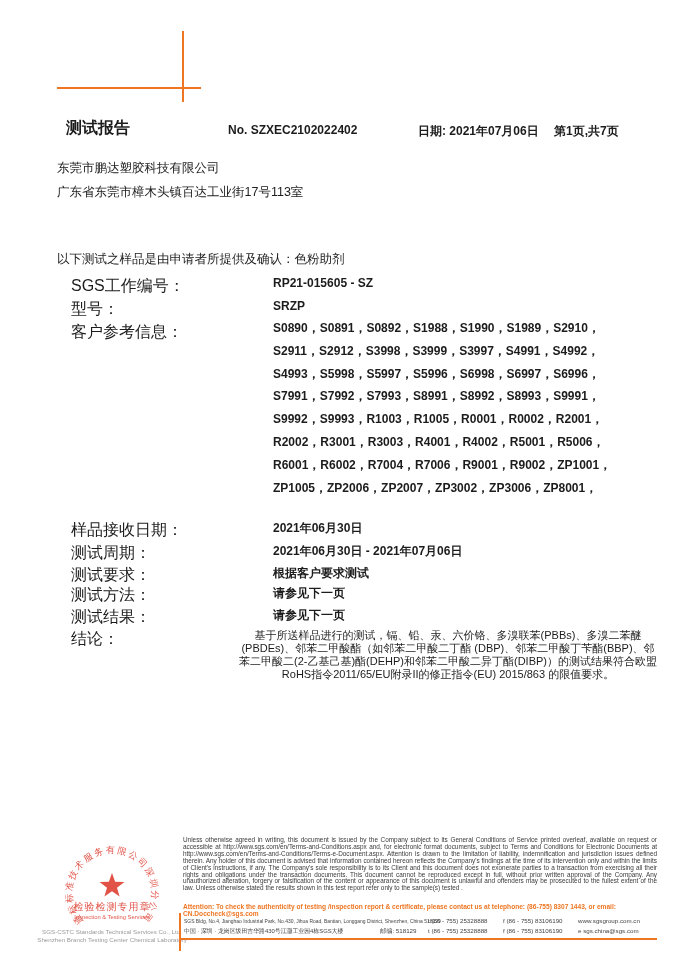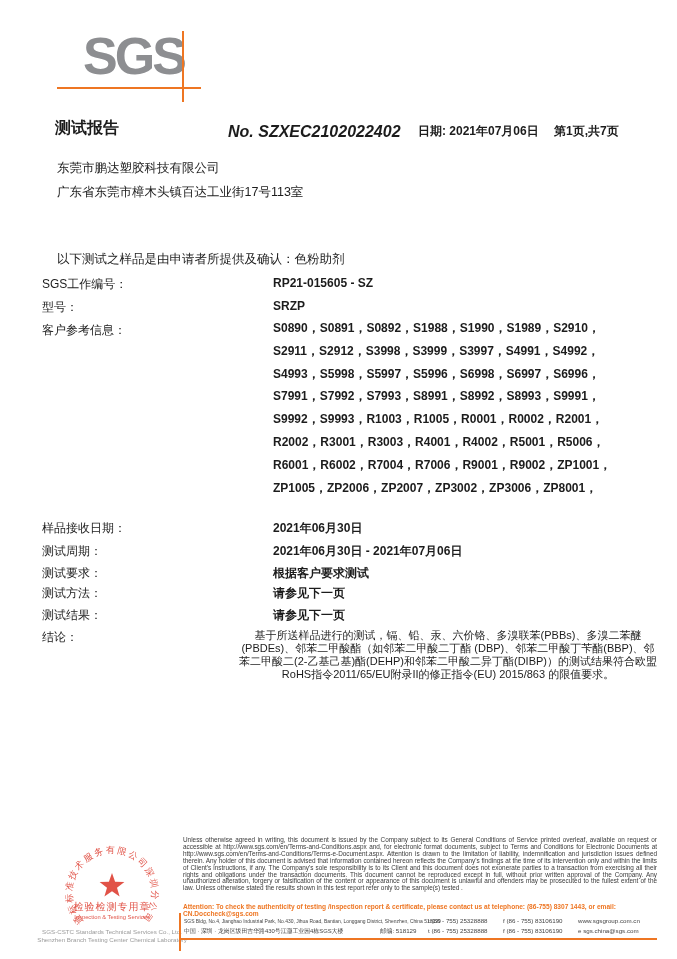--- a/index.html
+++ b/index.html
@@ -8,30 +8,30 @@
     font-family:"Liberation Sans","DejaVu Sans",sans-serif;color:#1c1c1c;
     overflow:hidden;margin:0 auto;
   }
   .abs{position:absolute;}
   
   .logo{left:83px;top:30px;font-size:52px;line-height:52px;font-weight:bold;
         color:#8d8e91;letter-spacing:-3px;}
   .crop-h{left:57px;top:87px;width:144px;height:2px;background:#ee7623;}
   .crop-v{left:182px;top:31px;width:2px;height:71px;background:#ee7623;}
   
-  .title{left:55px;top:118px;font-size:16px;font-weight:700;}
-  .repno{left:228px;top:123px;font-size:16px;font-weight:700;font-style:italic;}
+  .title{left:66px;top:118px;font-size:16px;font-weight:700;}
+  .repno{left:228px;top:123px;font-size:12px;font-weight:700;}
   .hdate{left:418px;top:123px;font-size:12px;font-weight:700;}
   .pageinfo{left:554px;top:123px;font-size:12px;font-weight:700;}
   .company{left:57px;top:160px;font-size:12.5px;}
   .caddr{left:57px;top:184px;font-size:12.5px;}
   .statement{left:57px;top:251px;font-size:12.5px;font-family:Liberation Serif, serif;}
   
   .row{position:absolute;left:0;width:677px;height:16px;}
-  .row .lbl{position:absolute;left:42px;top:0;font-size:12px;}
+  .row .lbl{position:absolute;left:71px;top:0;font-size:16px;}
   .row .val{position:absolute;left:237px;top:0;font-size:12px;font-weight:700;margin-left:36px;}
   .refs{left:237px;top:317px;font-size:12px;font-weight:700;line-height:22.8px;margin-left:36px;}
   .conclusion{left:237px;top:629px;width:422px;font-size:11px;line-height:13px;text-align:center;}
   
   .legal{left:183px;top:837px;width:474px;font-size:6.4px;line-height:6.9px;
          color:#3a3a3a;text-align:justify;}
   .attention{left:183px;top:903px;width:474px;font-size:6.6px;line-height:7.2px;
          color:#ee7623;font-weight:700;}
   .addr-row{height:11px;width:473px;left:184px;}
   .addr-row span{position:absolute;top:0;white-space:nowrap;font-size:6.2px;color:#444;}
@@ -46,21 +46,20 @@
   .vline2{left:179px;top:913px;width:1.5px;height:38px;background:#ee7623;}
   .hline2{left:179px;top:938px;width:478px;height:2px;background:#ee7623;}
   .member{right:47px;top:941px;font-size:13px;color:#1c1c1c;margin-top:36px;}
   .stamp{left:40px;top:845px;width:150px;height:112px;overflow:visible;}
 </style>
 </head>
 <body>
 
 <div class="page">
 
-  <div class="abs logo">SGS</div>
   <div class="abs crop-h"></div>
   <div class="abs crop-v"></div>
 
   <div class="abs title">测试报告</div>
   <div class="abs repno">No. SZXEC2102022402</div>
   <div class="abs hdate">日期: 2021年07月06日</div>
   <div class="abs pageinfo">第1页,共7页</div>
 
   <div class="abs company">东莞市鹏达塑胶科技有限公司</div>
   <div class="abs caddr">广东省东莞市樟木头镇百达工业街17号113室</div>

